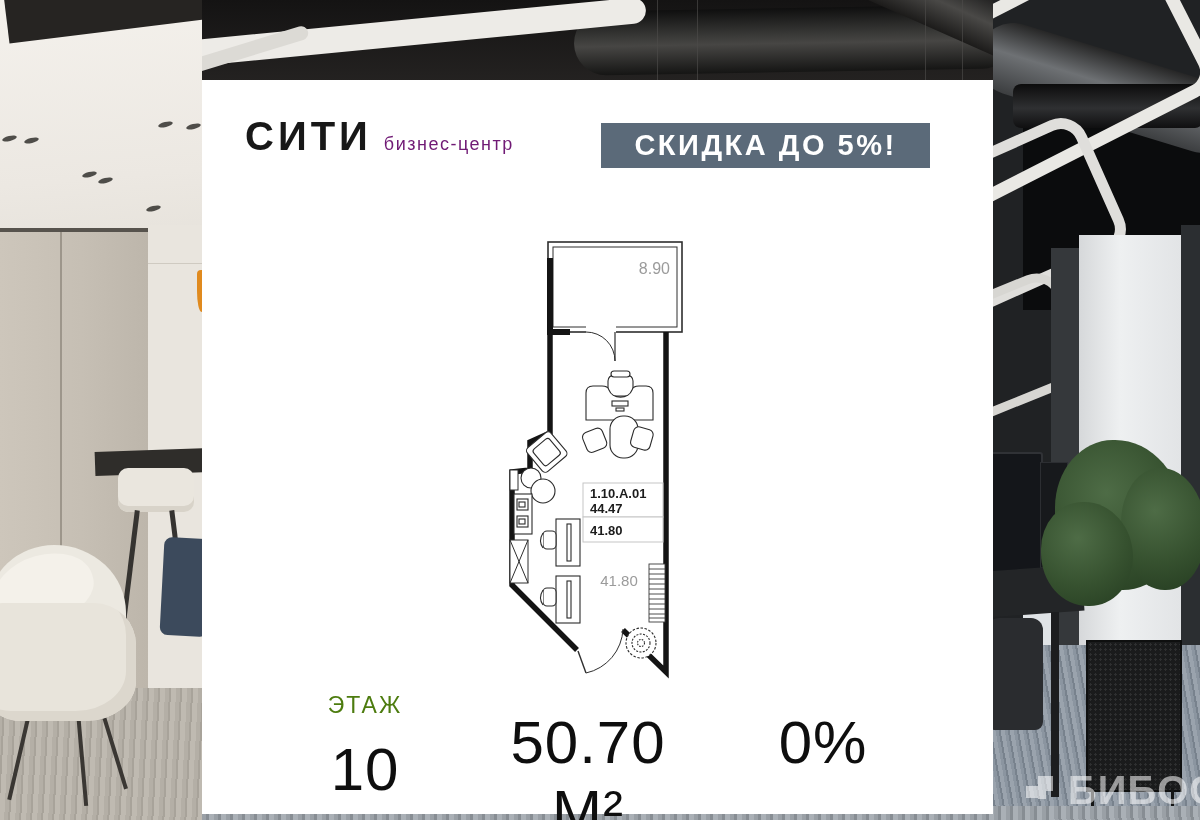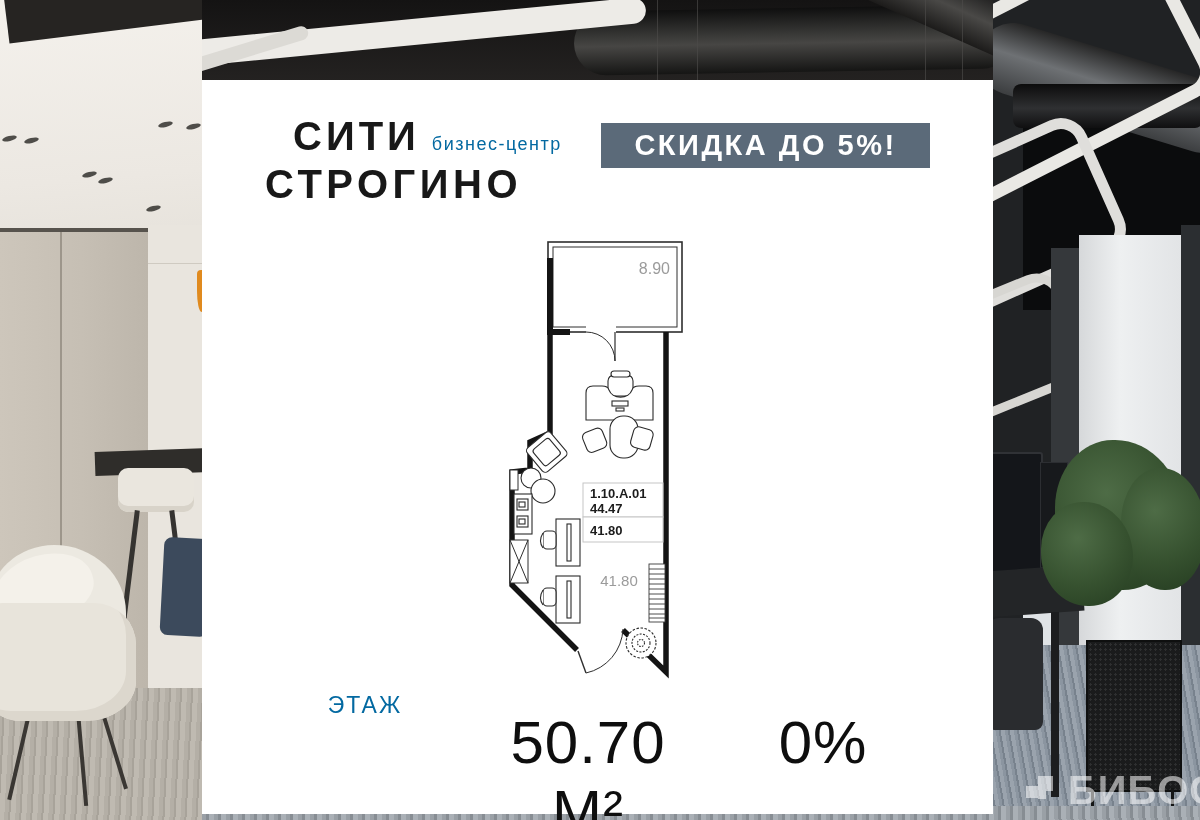--- a/index.html
+++ b/index.html
@@ -63,32 +63,32 @@
   .bg-desk-leg{left:58px;top:612px;width:8px;height:185px;background:#1c1d1f;}
   .bg-chair-right{left:-6px;top:618px;width:56px;height:112px;background:#2a2c2f;border-radius:12px 12px 8px 8px;}
   .blob{border-radius:46% 54% 48% 52%;background:radial-gradient(circle at 40% 35%,#4e6c46 0%,#36512f 55%,#243b20 100%);}
   .bg-planter{left:93px;top:640px;width:92px;height:148px;background:#1a1b1c;border:2px solid #0e0f0f;
     background-image:radial-gradient(#2e2f30 1px,transparent 1.4px);background-size:5px 5px;}
   .bg-planter-leg{width:3px;height:60px;background:#141515;}
 
   
   .card{left:202px;top:80px;width:791px;height:734px;background:#ffffff;z-index:5;}
   .logo{left:43px;top:34px;color:#181818;}
-  .logo-row1{display:flex;align-items:baseline;margin-left:48px;}
+  .logo-row1{display:flex;align-items:baseline;}
   .logo-main1{font-size:40px;font-weight:700;letter-spacing:4px;line-height:44px;}
-  .logo-tag{font-size:18px;font-weight:500;letter-spacing:1.5px;margin-left:12px;color:#0369a1;}
+  .logo-tag{font-size:18px;font-weight:500;letter-spacing:1.5px;margin-left:12px;color:#701a75;}
   .logo-main2{font-size:40px;font-weight:700;letter-spacing:4.5px;line-height:44px;margin-left:20px;margin-top:4px;}
   .banner{left:399px;top:43px;width:329px;height:45px;background:#5b6a79;color:#ffffff;
     display:flex;align-items:center;justify-content:center;
     font-size:29px;font-weight:700;letter-spacing:2.5px;}
   .subtitle{left:380px;top:96px;width:368px;text-align:center;color:#101010;
     font-size:27px;font-weight:600;letter-spacing:2.5px;}
   .plan{left:296px;top:156px;}
   .stat{top:612px;width:240px;text-align:center;}
-  .stat-label{font-size:23px;letter-spacing:2px;color:#0369a1;font-weight:400;}
+  .stat-label{font-size:23px;letter-spacing:2px;color:#4d7c0f;font-weight:400;}
   .stat-value{font-size:60px;font-weight:300;color:#0e0e0e;margin-top:16px;letter-spacing:1px;}
 
   
   .watermark{left:1026px;top:768px;z-index:9;display:flex;align-items:center;opacity:.55;color:#ffffff;}
   .wm-text{font-size:40px;font-weight:700;letter-spacing:1px;margin-left:8px;white-space:nowrap;}
 </style>
 </head>
 <body>
 
 <div class="abs bg-left">
@@ -160,21 +160,20 @@
 
 <div class="abs bg-carpet-bottom"></div>
 
 <div class="abs card">
 
   <div class="abs logo">
     <div class="logo-row1">
       <span class="logo-main1">СИТИ</span>
       <span class="logo-tag">бизнес-центр</span>
     </div>
-    <div class="logo-main2">СТРОГИНО</div>
   </div>
 
   <div class="abs banner">СКИДКА ДО 5%!</div>
 
   <svg class="abs plan" width="190" height="445" viewBox="0 0 190 445">
 
     <g>
       <rect x="50" y="6" width="134" height="90" fill="#ffffff" stroke="#2e2e2e" stroke-width="1.6"></rect>
       <rect x="55" y="11" width="124" height="80" fill="#ffffff" stroke="#2e2e2e" stroke-width="1"></rect>
       <rect x="49" y="22" width="6" height="74" fill="#141414"></rect>
@@ -256,20 +255,21 @@
       <rect x="85" y="247" width="80" height="34" fill="#ffffff" stroke="#c5c5c5" stroke-width="1"></rect>
       <rect x="85" y="281" width="80" height="25" fill="#ffffff" stroke="#c5c5c5" stroke-width="1"></rect>
       <text x="92" y="262" font-size="13" font-weight="700" fill="#1c1c1c">1.10.A.01</text>
       <text x="92" y="277" font-size="13" font-weight="700" fill="#1c1c1c">44.47</text>
       <text x="92" y="299" font-size="13" font-weight="700" fill="#1c1c1c">41.80</text>
     </g>
   </svg>
 
   <div class="abs stat" style="left:43px">
     <div class="stat-label">ЭТАЖ</div>
+    <div class="stat-value">10</div>
   </div>
   <div class="abs stat" style="left:266px">
     <div class="stat-value">50.70 М²</div>
   </div>
   <div class="abs stat" style="left:501px">
     <div class="stat-value">0%</div>
   </div>
 </div>
 
 <div class="abs watermark">

